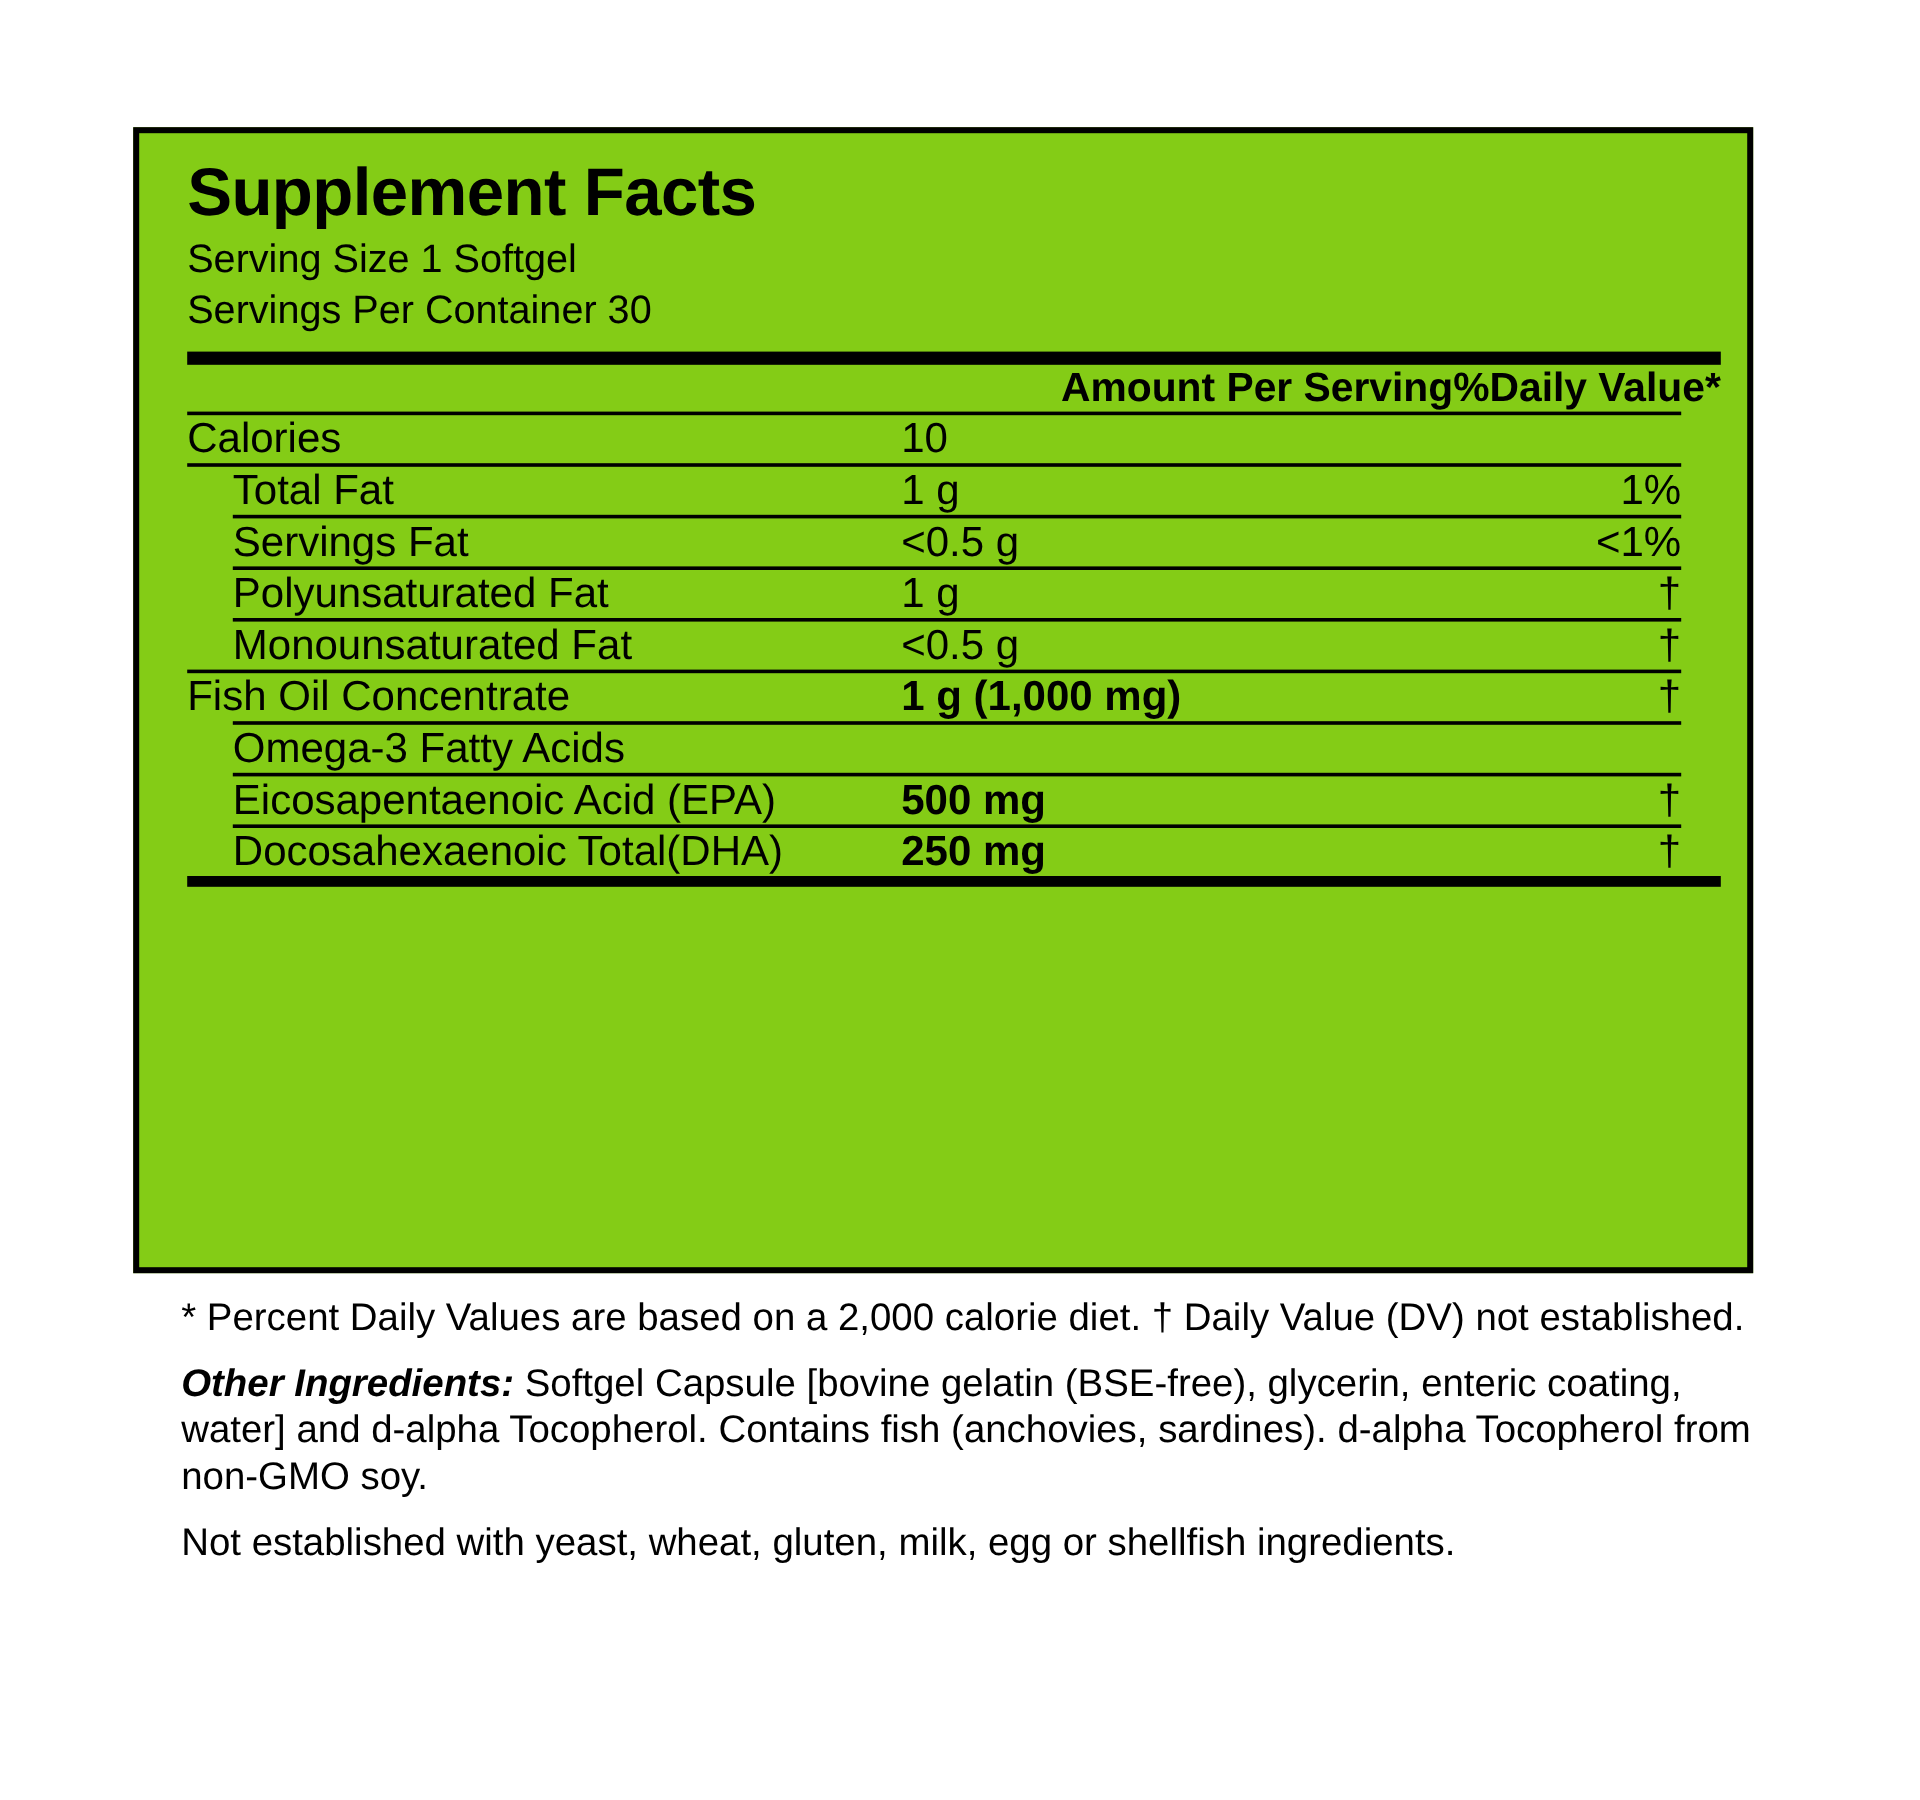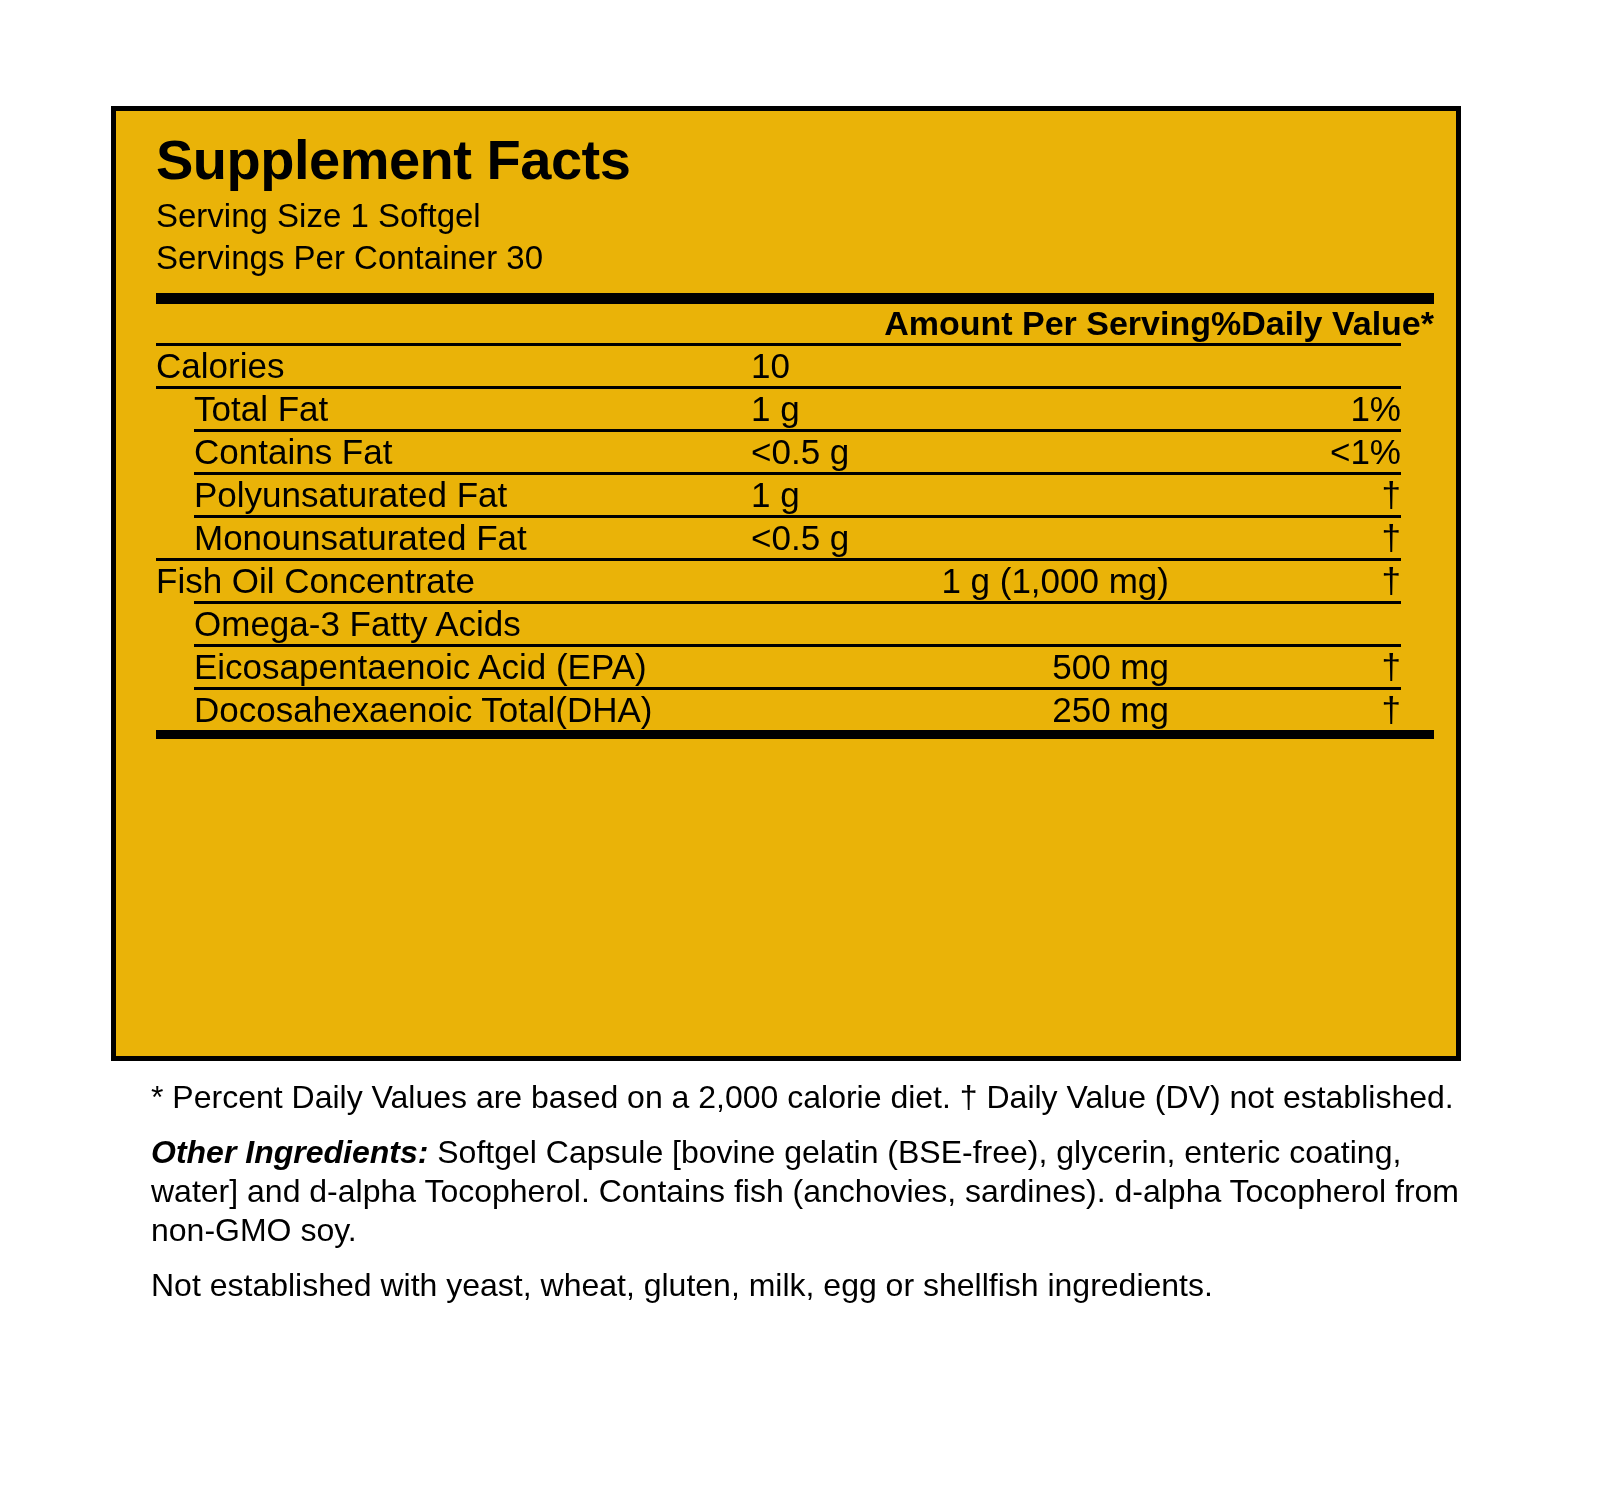--- a/index.html
+++ b/index.html
@@ -24,21 +24,21 @@
 
   
   .panel {
     position: absolute;
     left: 111px;
     top: 106px;
     width: 1350px;
     height: 955px;
     border: 5px solid #000;
     box-sizing: border-box;
-    background: #eab308;
+    background: #84cc16;
   }
 
   .panel-inner {
     position: absolute;
     left: 40px;
     top: 18px;
     right: 22px;
   }
 
   .sf-title {
@@ -100,21 +100,21 @@
     white-space: nowrap;
     margin-left: 16px;
   }
   .row-name.indent { padding-left: 38px; }
 
   .row-amt {
     font-size: 35px;
     padding: 9px 0 7px 0;
     white-space: nowrap;
   }
-  .row-amt.center-ish { text-align: right; padding-right: 42px; }
+  .row-amt.center-ish { text-align: left; padding-right: 42px; font-weight: bold; }
 
   .row-dv {
     font-size: 35px;
     text-align: right;
     padding: 9px 0 7px 0;
     white-space: nowrap;
   }
   .sep-row td { padding: 0; height: 3px; }
   .sep-row td > div { height: 3px; background: #000; }
   .sep-row.indent-sep td > div.gapleft { margin-left: 38px; }
@@ -183,21 +183,21 @@
             <td class="row-amt">1 g</td>
             <td class="row-dv">1%</td>
           </tr>
           <tr class="sep-row indent-sep">
             <td colspan="3">
                 <div class="gapleft"></div>
               </td>
           </tr>
 
           <tr>
-            <td class="row-name indent">Contains Fat</td>
+            <td class="row-name indent">Servings Fat</td>
             <td class="row-amt">&lt;0.5 g</td>
             <td class="row-dv">&lt;1%</td>
           </tr>
           <tr class="sep-row indent-sep">
             <td colspan="3">
                 <div class="gapleft"></div>
               </td>
           </tr>
 
           <tr>

